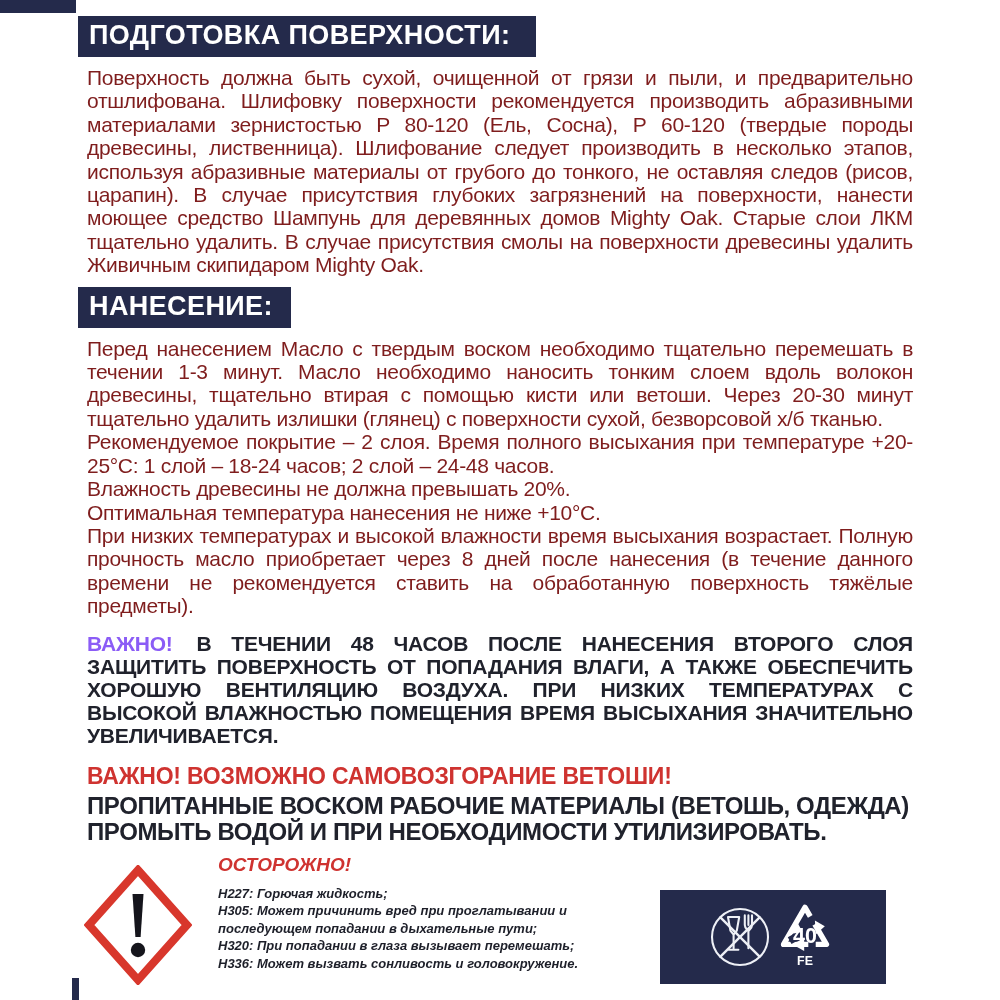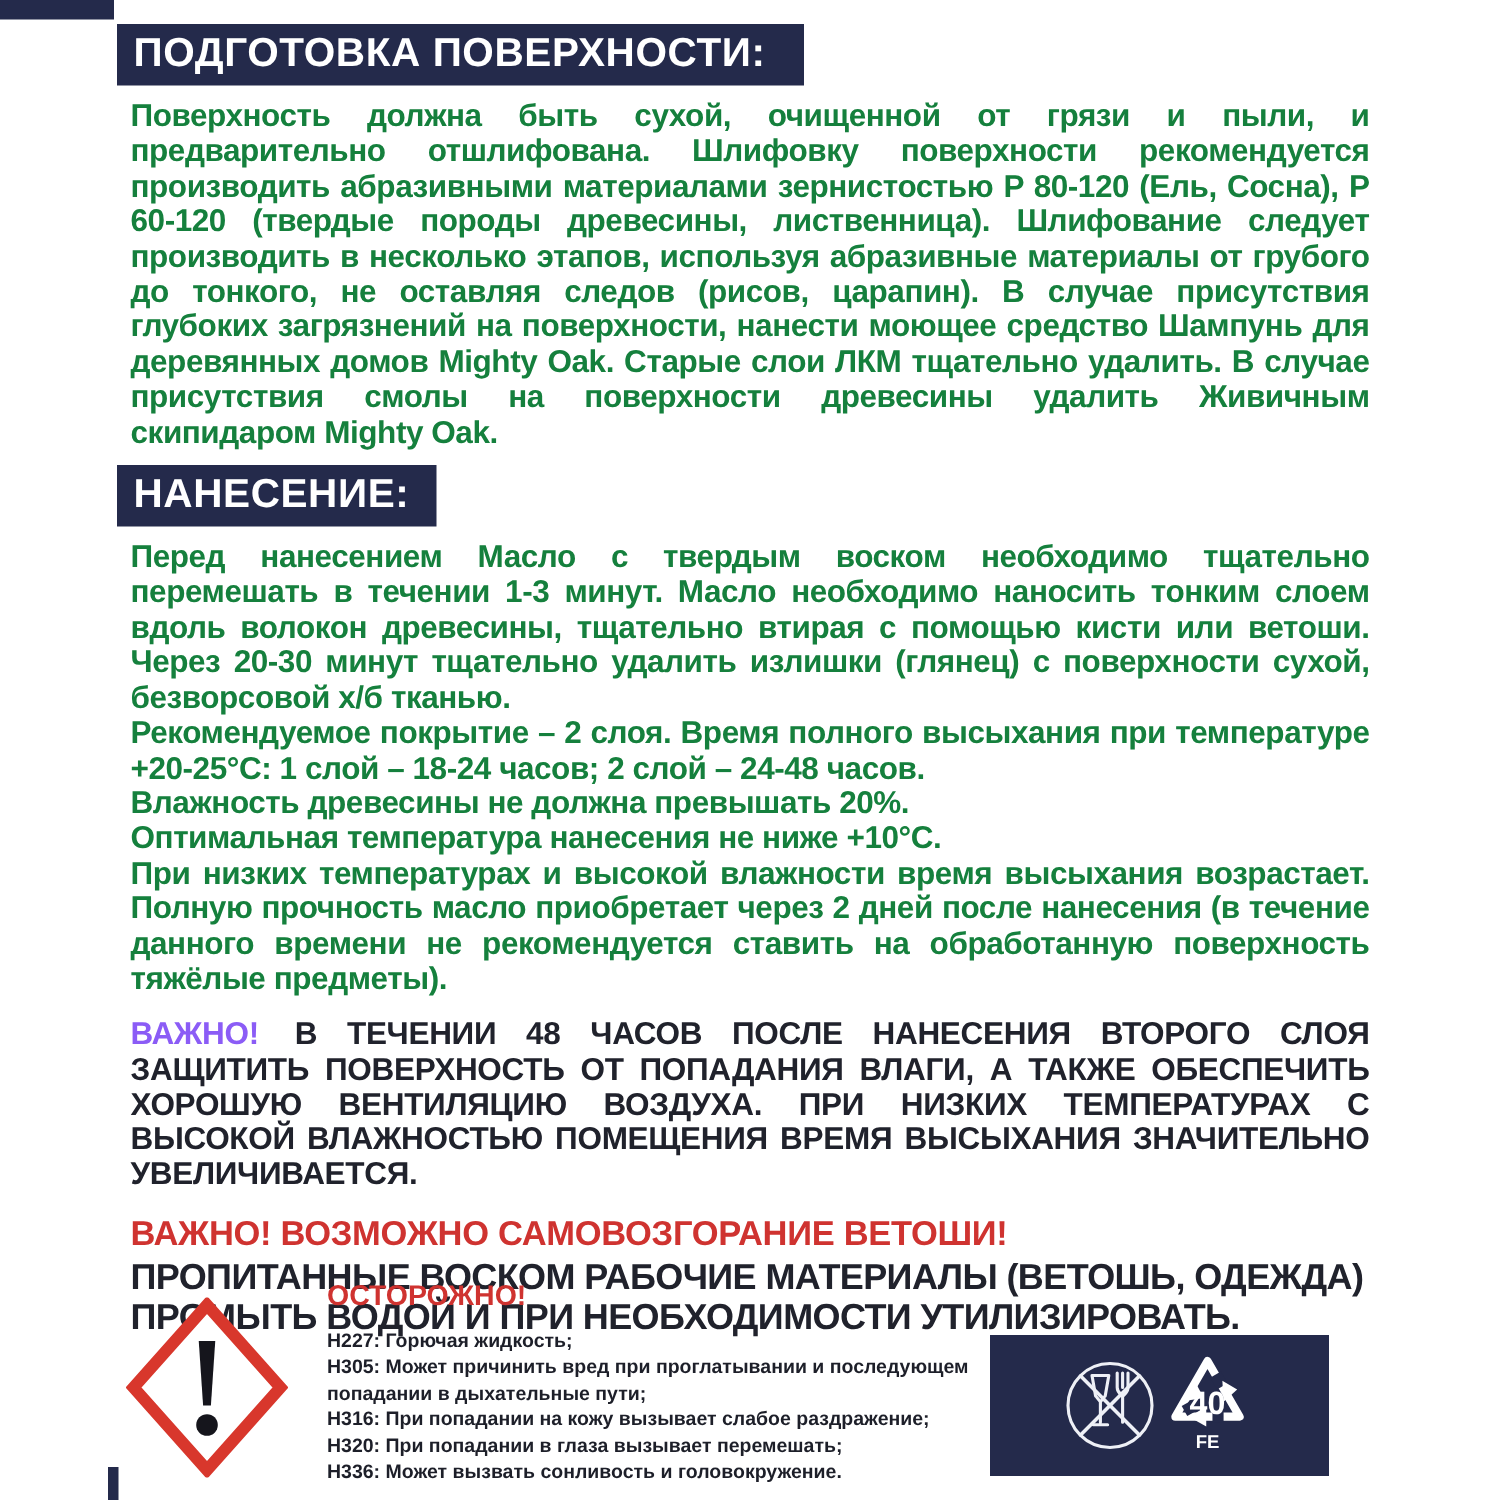--- a/index.html
+++ b/index.html
@@ -6,31 +6,31 @@
   .page{position:relative;width:1000px;height:1000px;background:#ffffff;overflow:hidden;
         font-family:"Liberation Sans", sans-serif;color:#20222c;padding-left:26px;}
   .frag{position:absolute;background:#242a4b;}
   .frag-top{left:0;top:0;width:76px;height:13px;}
   .frag-bottom{left:72px;top:978px;width:7px;height:22px;}
   .content{position:absolute;left:87px;top:16px;width:826px;}
   .bar{display:inline-block;margin:0 0 9px -9px;background:#242a4b;color:#ffffff;
        font-weight:700;font-size:27px;line-height:1;padding:6px 26px 8px 11px;letter-spacing:.4px;}
   .bar2{margin-top:10px;padding-right:18px;}
   p{margin:0;}
-  .body{font-weight:700;font-size:21px;line-height:23.4px;letter-spacing:-.3px;
-        text-align:justify;color:#15803d;}
+  .body{font-weight:400;font-size:21px;line-height:23.4px;letter-spacing:-.3px;
+        text-align:justify;color:#7f1d1d;}
   .important{margin-top:14px;font-weight:700;font-size:21px;line-height:23.2px;
              letter-spacing:-.2px;text-align:justify;color:#20222c;}
   .red{color:#8b5cf6;}
   .important .lbl{padding-right:4px;}
   .red-head{margin-top:15px;font-size:23px;font-weight:700;color:#cf3330;letter-spacing:-.2px;}
   .caps-big{margin-top:3px;font-size:24px;font-weight:700;line-height:26.5px;letter-spacing:-.4px;color:#20222c;}
   .bottom{position:absolute;left:87px;top:853px;width:826px;height:147px;}
   .ghs{position:absolute;left:-3px;top:12px;width:108px;height:120px;}
-  .hazards{position:absolute;left:131px;top:1px;width:430px;}
+  .hazards{position:absolute;left:131px;top:1px;width:430px;font-style:italic;}
   .haz-title{color:#cf3330;font-size:19px;font-weight:700;margin-bottom:9px;}
   .haz-line{font-size:13px;font-weight:700;line-height:17.4px;color:#1d1f29;}
   .icon-box{position:absolute;left:573px;top:37px;width:226px;height:94px;background:#242a4b;
             display:flex;align-items:center;justify-content:center;}
 </style>
 </head>
 <body>
 
 <div class="page">
 
@@ -44,41 +44,40 @@
     </div>
     <p class="body">Поверхность должна быть сухой, очищенной от грязи и пыли, и предварительно отшлифована. Шлифовку поверхности рекомендуется производить абразивными материалами зернистостью P 80-120 (Ель, Сосна), P 60-120 (твердые породы древесины, лиственница). Шлифование следует производить в несколько этапов, используя абразивные материалы от грубого до тонкого, не оставляя следов (рисов, царапин). В случае присутствия глубоких загрязнений на поверхности, нанести моющее средство Шампунь для деревянных домов Mighty Oak. Старые слои ЛКМ тщательно удалить. В случае присутствия смолы на поверхности древесины удалить Живичным скипидаром Mighty Oak.</p>
 
     <div class="bar bar2">
       <span>НАНЕСЕНИЕ:</span>
     </div>
     <p class="body">Перед нанесением Масло с твердым воском необходимо тщательно перемешать в течении 1-3 минут. Масло необходимо наносить тонким слоем вдоль волокон древесины, тщательно втирая с помощью кисти или ветоши. Через 20-30 минут тщательно удалить излишки (глянец) с поверхности сухой, безворсовой х/б тканью.</p>
     <p class="body">Рекомендуемое покрытие – 2 слоя. Время полного высыхания при температуре +20-25°С: 1 слой – 18-24 часов; 2 слой – 24-48 часов.</p>
     <p class="body">Влажность древесины не должна превышать 20%.</p>
     <p class="body">Оптимальная температура нанесения не ниже +10°С.</p>
-    <p class="body">При низких температурах и высокой влажности время высыхания возрастает. Полную прочность масло приобретает через 2 дней после нанесения (в течение данного времени не рекомендуется ставить на обработанную поверхность тяжёлые предметы).</p>
+    <p class="body">При низких температурах и высокой влажности время высыхания возрастает. Полную прочность масло приобретает через 8 дней после нанесения (в течение данного времени не рекомендуется ставить на обработанную поверхность тяжёлые предметы).</p>
 
     <p class="important"><span class="red lbl">ВАЖНО!</span> <span>В ТЕЧЕНИИ 48 ЧАСОВ ПОСЛЕ НАНЕСЕНИЯ ВТОРОГО СЛОЯ ЗАЩИТИТЬ ПОВЕРХНОСТЬ ОТ ПОПАДАНИЯ ВЛАГИ, А ТАКЖЕ ОБЕСПЕЧИТЬ ХОРОШУЮ ВЕНТИЛЯЦИЮ ВОЗДУХА. ПРИ НИЗКИХ ТЕМПЕРАТУРАХ С ВЫСОКОЙ ВЛАЖНОСТЬЮ ПОМЕЩЕНИЯ ВРЕМЯ ВЫСЫХАНИЯ ЗНАЧИТЕЛЬНО УВЕЛИЧИВАЕТСЯ.</span></p>
 
     <p class="red-head">ВАЖНО! ВОЗМОЖНО САМОВОЗГОРАНИЕ ВЕТОШИ!</p>
     <p class="caps-big">ПРОПИТАННЫЕ ВОСКОМ РАБОЧИЕ МАТЕРИАЛЫ (ВЕТОШЬ, ОДЕЖДА) ПРОМЫТЬ ВОДОЙ И ПРИ НЕОБХОДИМОСТИ УТИЛИЗИРОВАТЬ.</p>
   </div>
 
   <div class="bottom">
 
     <svg class="ghs" viewBox="0 0 108 120">
       <polygon points="54,5 103,60 54,115 5,60" fill="#ffffff" stroke="#d8372c" stroke-width="8" stroke-linejoin="miter"></polygon>
       <path d="M48.5,29 L59.5,29 L56.6,72 L51.4,72 Z" fill="#15151c"></path>
       <circle cx="54" cy="85" r="7.2" fill="#15151c"></circle>
     </svg>
 
     <div class="hazards">
       <div class="haz-title">ОСТОРОЖНО!</div>
       <div class="haz-line">H227: Горючая жидкость;</div>
       <div class="haz-line">H305: Может причинить вред при проглатывании и последующем попадании в дыхательные пути;</div>
-      <div class="haz-line">H316: При попадании на кожу вызывает слабое раздражение;</div>
       <div class="haz-line">H320: При попадании в глаза вызывает перемешать;</div>
       <div class="haz-line">H336: Может вызвать сонливость и головокружение.</div>
     </div>
 
     <div class="icon-box">
       <svg width="64" height="64" viewBox="0 0 80 80">
         <circle cx="40" cy="40" r="35" stroke="#eef0f6" stroke-width="2.6" fill="none"></circle>
         <g stroke="#eef0f6" stroke-width="2.6" fill="none" stroke-linecap="round">
           <path d="M25,15 H39 M25,15 L28,32 M39,15 L36,32 M28,32 L32,37 M36,32 L32,37 M32,37 V54 M26,56 H38"></path>
           <path d="M46,13 V25 M50.5,13 V25 M55,13 V25 M46,25 C46,30 50.5,31 50.5,33 M55,25 C55,30 50.5,31 50.5,33 M50.5,33 V54"></path>

